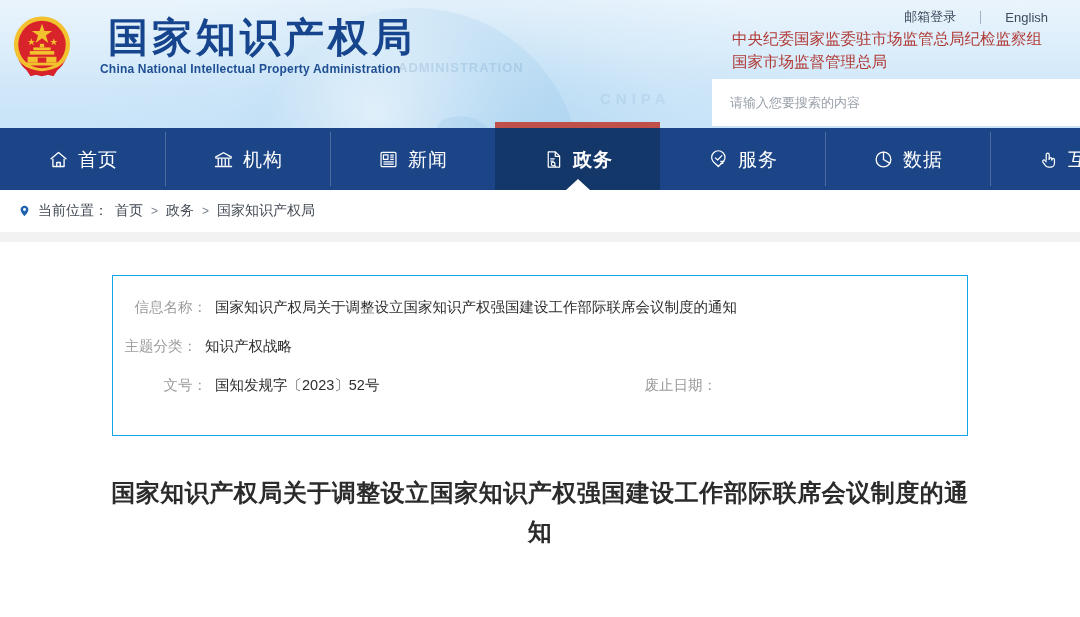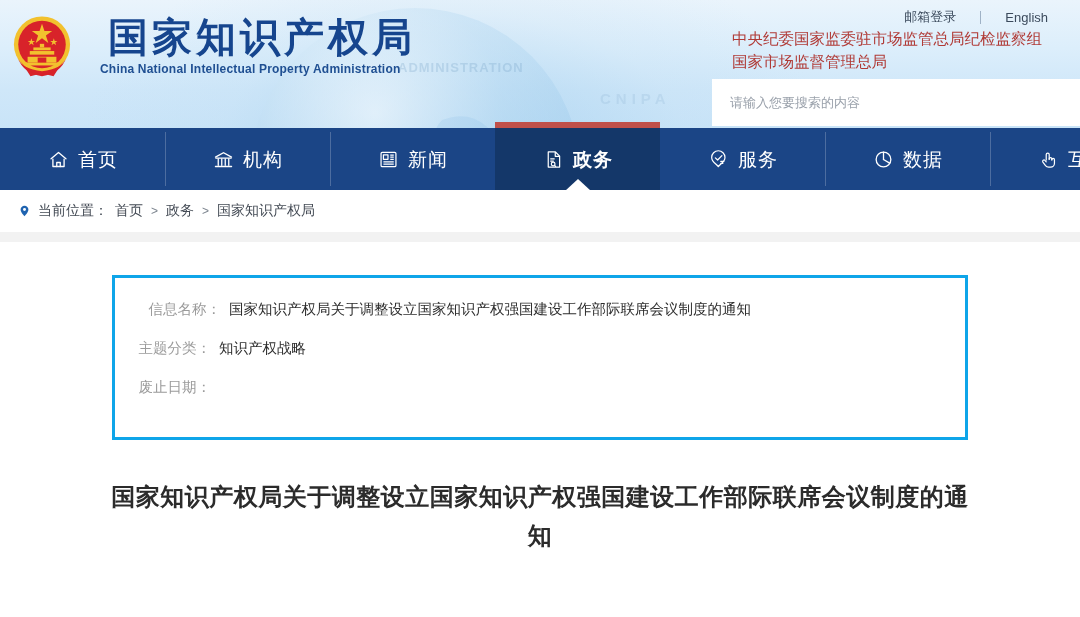--- a/index.html
+++ b/index.html
@@ -254,22 +254,22 @@
   .content {
     position: relative;
     width: 1080px;
     background: #ffffff;
   }
 
   .infobox {
     margin: 33px auto 0 auto;
     width: 856px;
     box-sizing: border-box;
-    border: 3px solid #0ea5e9;
-    padding: 22px 0 20px 12px;
+    border: 1px solid #0ea5e9;
+    padding: 22px 0 20px 0;
     background: #fff;
   }
   .inforow {
     display: flex;
     align-items: flex-start;
     padding: 0 0 0 0;
     height: 39px;
   }
   .cell {
     display: flex;
@@ -483,20 +483,24 @@
 
       <div class="inforow">
         <div class="cell right">
           <span class="lbl">主题分类：</span>
           <span class="val">知识产权战略</span>
         </div>
       </div>
 
 
       <div class="inforow">
+        <div class="cell left">
+          <span class="lbl">文号：</span>
+          <span class="val">国知发规字〔2023〕52号</span>
+        </div>
         <div class="cell right">
           <span class="lbl">废止日期：</span>
           <span class="val"></span>
         </div>
       </div>
     </div>
 
     <div class="doc-title">国家知识产权局关于调整设立国家知识产权强国建设工作部际联席会议制度的通知</div>
 
   </div>

